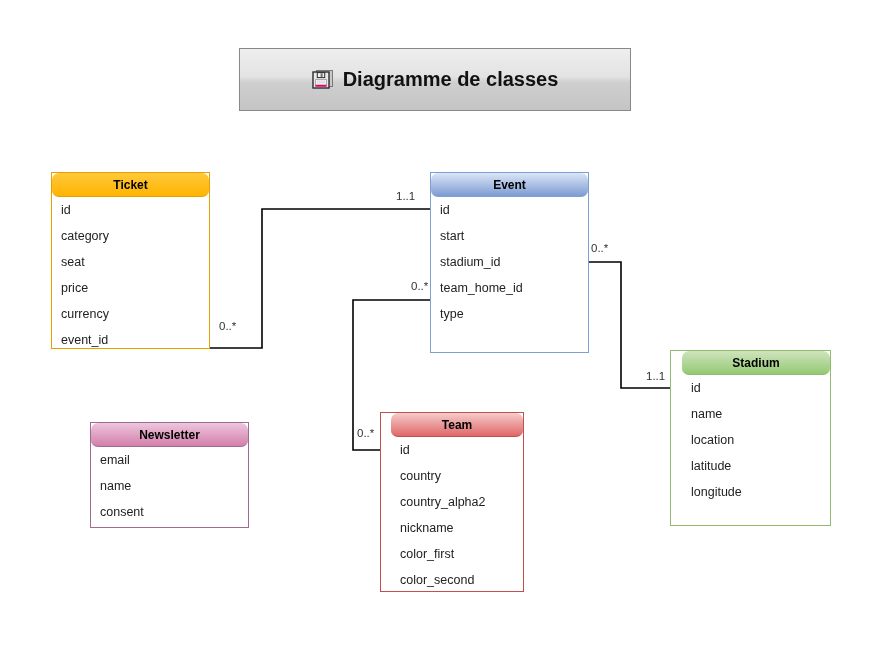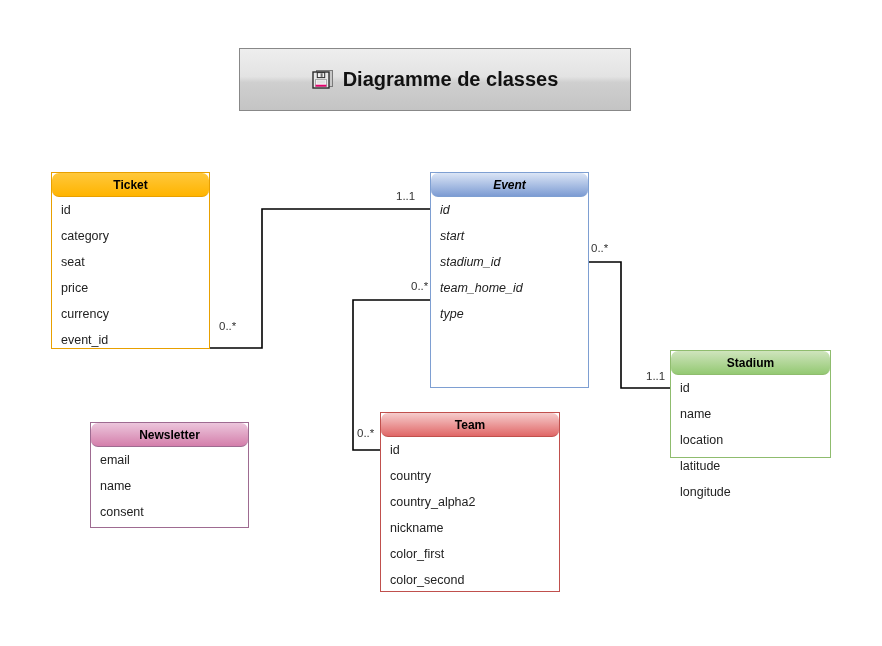--- a/index.html
+++ b/index.html
@@ -86,36 +86,36 @@
   }
 
   
   #class-ticket { left: 51px; top: 172px; width: 159px; height: 177px;
     border-color: #e8a000; }
   #class-ticket .uml-header {
     background: linear-gradient(to bottom, #ffc83c 0%, #ffb400 100%);
     border-bottom-color: #e8a000; }
 
   
-  #class-event { left: 430px; top: 172px; width: 159px; height: 216px;
-    border-color: #7e9fd2; font-style: italic; }
+  #class-event { left: 430px; top: 172px; width: 159px; height: 181px;
+    border-color: #7e9fd2; }
   #class-event .uml-header {
     background: linear-gradient(to bottom, #dbe5f6 0%, #7d9cd3 100%);
     border-bottom-color: #7e9fd2; }
 
   
-  #class-stadium { left: 670px; top: 350px; width: 161px; height: 108px;
-    border-color: #8fbc6e; }
+  #class-stadium { left: 670px; top: 350px; width: 161px; height: 176px;
+    border-color: #8fbc6e; padding-left: 11px; }
   #class-stadium .uml-header {
     background: linear-gradient(to bottom, #cfe4bd 0%, #94c973 100%);
     border-bottom-color: #8fbc6e; }
 
   
-  #class-team { left: 380px; top: 412px; width: 180px; height: 180px;
-    border-color: #c0504d; }
+  #class-team { left: 380px; top: 412px; width: 144px; height: 180px;
+    border-color: #c0504d; padding-left: 10px; }
   #class-team .uml-header {
     background: linear-gradient(to bottom, #f6cccc 0%, #e06767 100%);
     border-bottom-color: #c0504d; }
 
   
   #class-newsletter { left: 51px; top: 422px; width: 159px; height: 106px;
     border-color: #9e6b91; margin-left: 39px; }
   #class-newsletter .uml-header {
     background: linear-gradient(to bottom, #ecc6dc 0%, #d47fab 100%);
     border-bottom-color: #9e6b91; }

